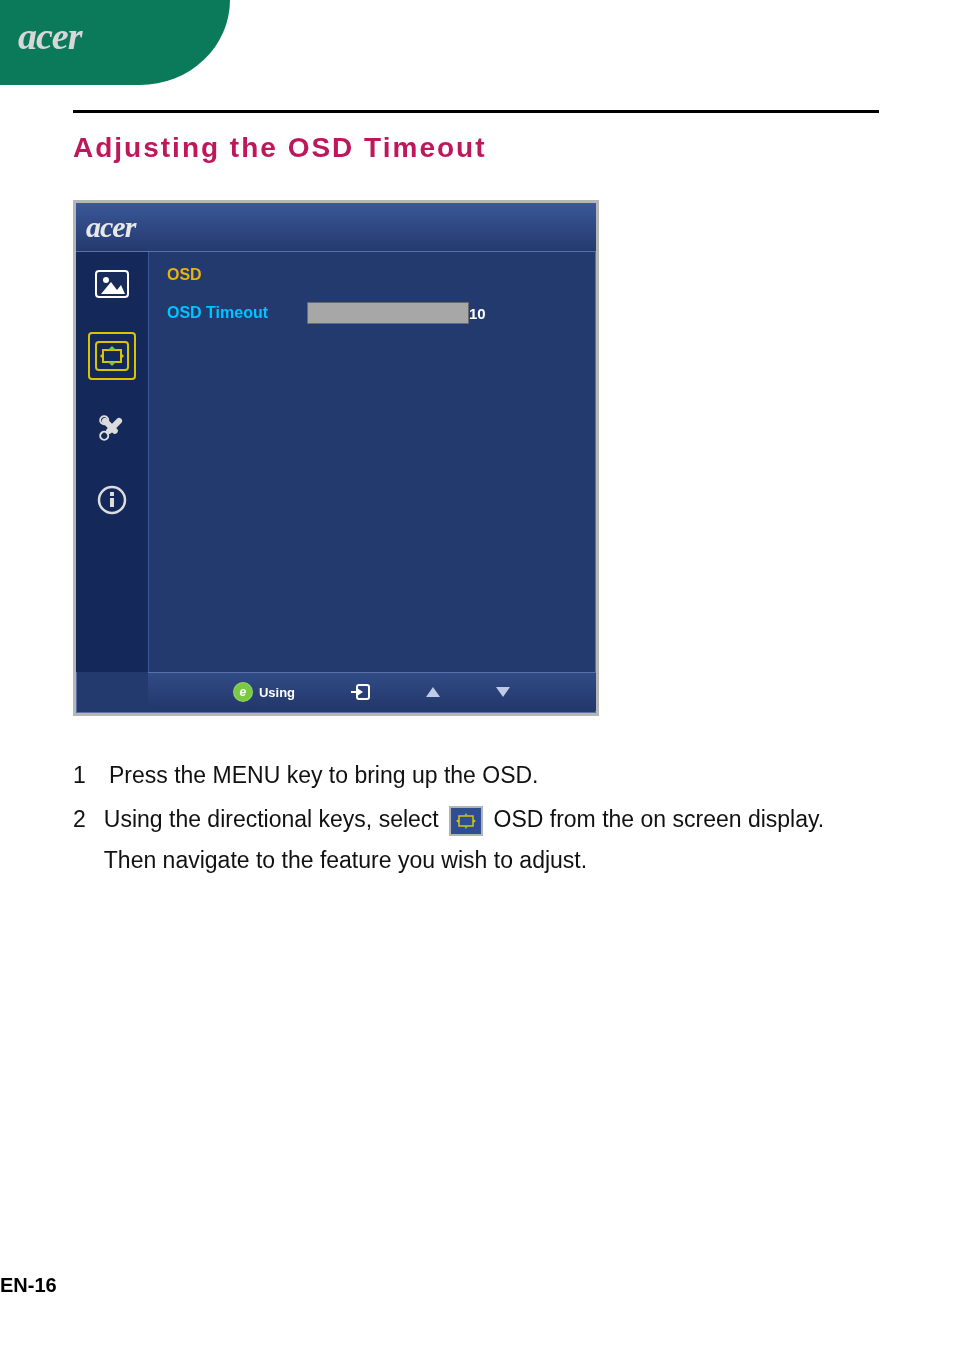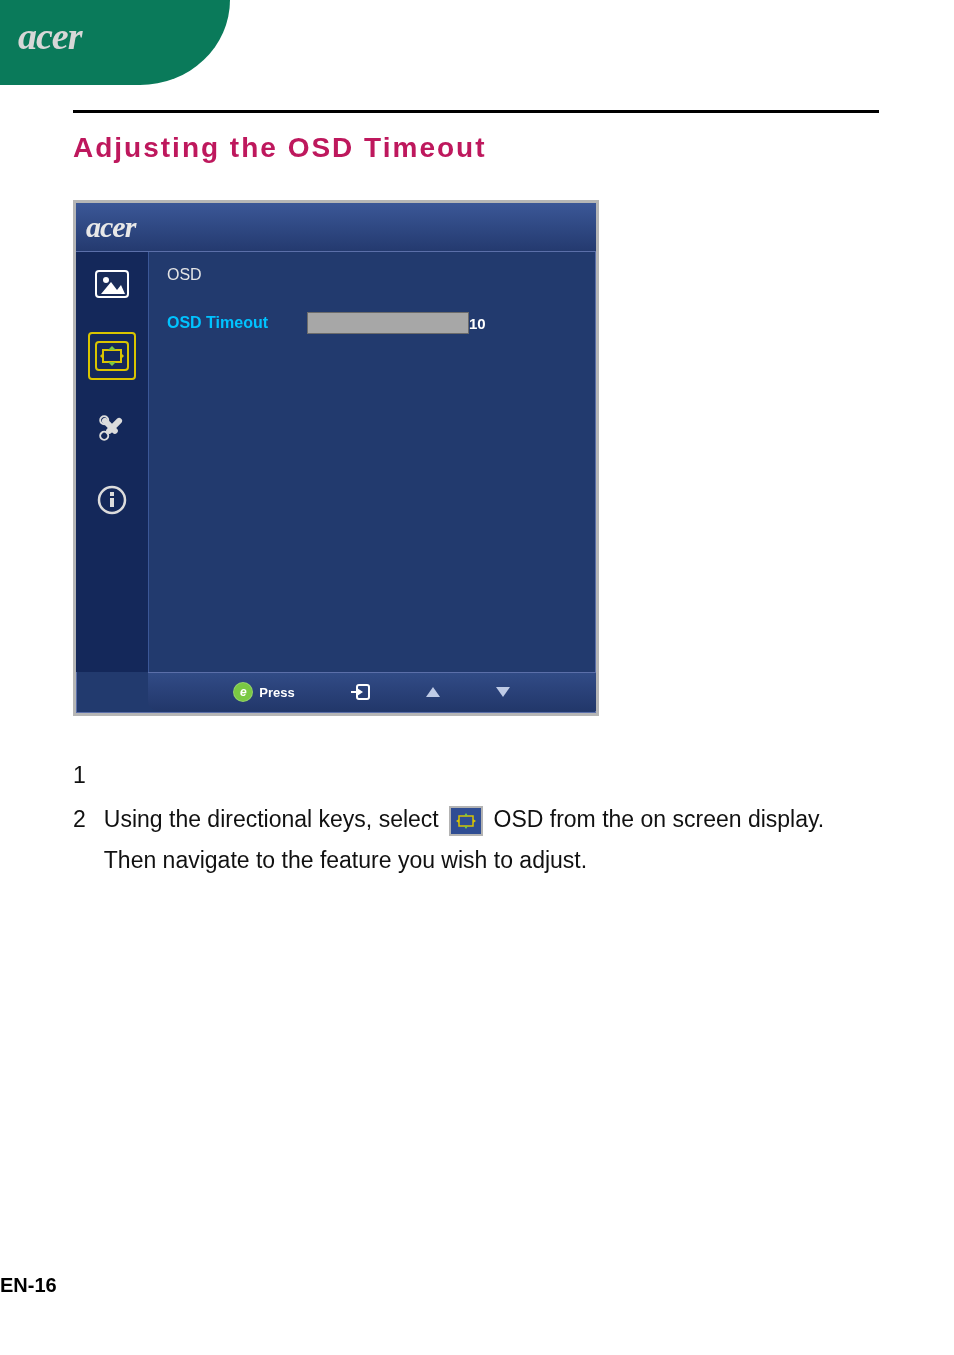--- a/index.html
+++ b/index.html
@@ -99,24 +99,24 @@
   .sb-selected {
     outline: 2px solid #d9c400;
     border-radius: 2px;
   }
   .osd-content {
     flex: 1;
     padding: 14px 16px 0 18px;
     color: #fff;
   }
   .osd-title {
-    font-weight: normal;
-    color: #e5e5e5;
+    font-weight: bold;
+    color: #eab308;
     font-size: 16px;
-    margin-bottom: 28px;
+    margin-bottom: 18px;
   }
   .osd-row {
     display: flex;
     align-items: center;
   }
   .osd-row-label {
     color: #00c3ff;
     font-weight: bold;
     font-size: 16px;
     width: 140px;
@@ -246,21 +246,21 @@
         <div class="osd-row">
           <div class="osd-row-label">OSD Timeout</div>
           <div class="osd-slider"></div>
           <div class="osd-value">10</div>
         </div>
       </div>
     </div>
     <div class="osd-footer">
       <div class="ft-item">
         <span class="ft-e">e</span>
-        <span>Press</span>
+        <span>Using</span>
       </div>
       <div class="ft-item">
         <svg width="22" height="18" viewBox="0 0 22 18">
           <rect x="8" y="2" width="12" height="14" rx="2" fill="none" stroke="#fff" stroke-width="2"></rect>
           <polyline points="2,9 8,9" stroke="#fff" stroke-width="2" fill="none"></polyline>
           <polygon points="8,5 14,9 8,13" fill="#fff"></polygon>
         </svg>
       </div>
       <div class="ft-item">
         <svg width="16" height="12" viewBox="0 0 16 12">
@@ -271,20 +271,21 @@
         <svg width="16" height="12" viewBox="0 0 16 12">
           <polygon points="1,1 15,1 8,11" fill="#bfcbe6"></polygon>
         </svg>
       </div>
     </div>
   </div>
 
   <div class="instructions">
     <div class="row">
       <div class="num">1</div>
+      <div>Press the MENU key to bring up the OSD.</div>
     </div>
     <div class="row">
       <div class="num">2</div>
       <div>
         <span>Using the directional keys, select </span>
         <span class="inline-icon">
           <svg width="22" height="18" viewBox="0 0 22 18">
             <rect x="4" y="4" width="14" height="10" fill="none" stroke="#d9c400" stroke-width="1.5"></rect>
             <polygon points="11,1 13,4 9,4" fill="#7ac943"></polygon>
             <polygon points="11,17 9,14 13,14" fill="#7ac943"></polygon>

